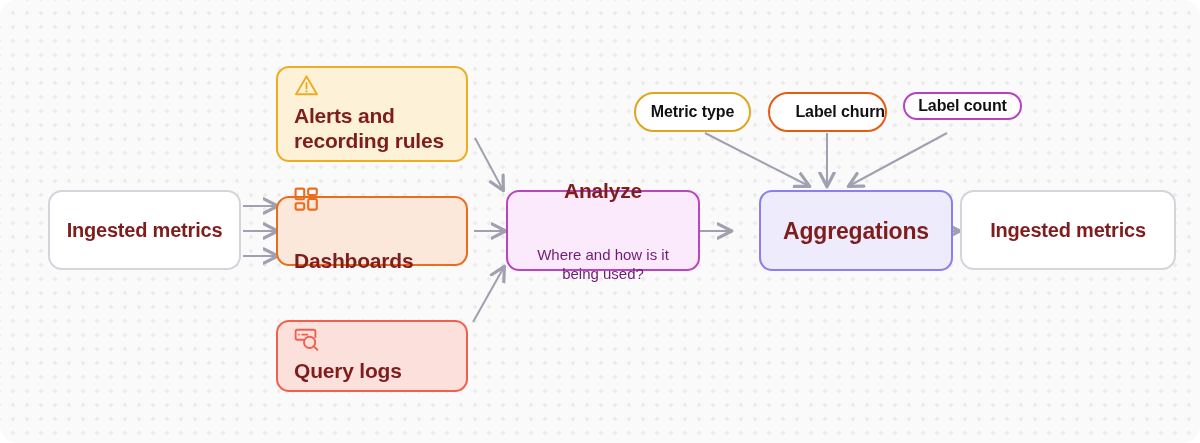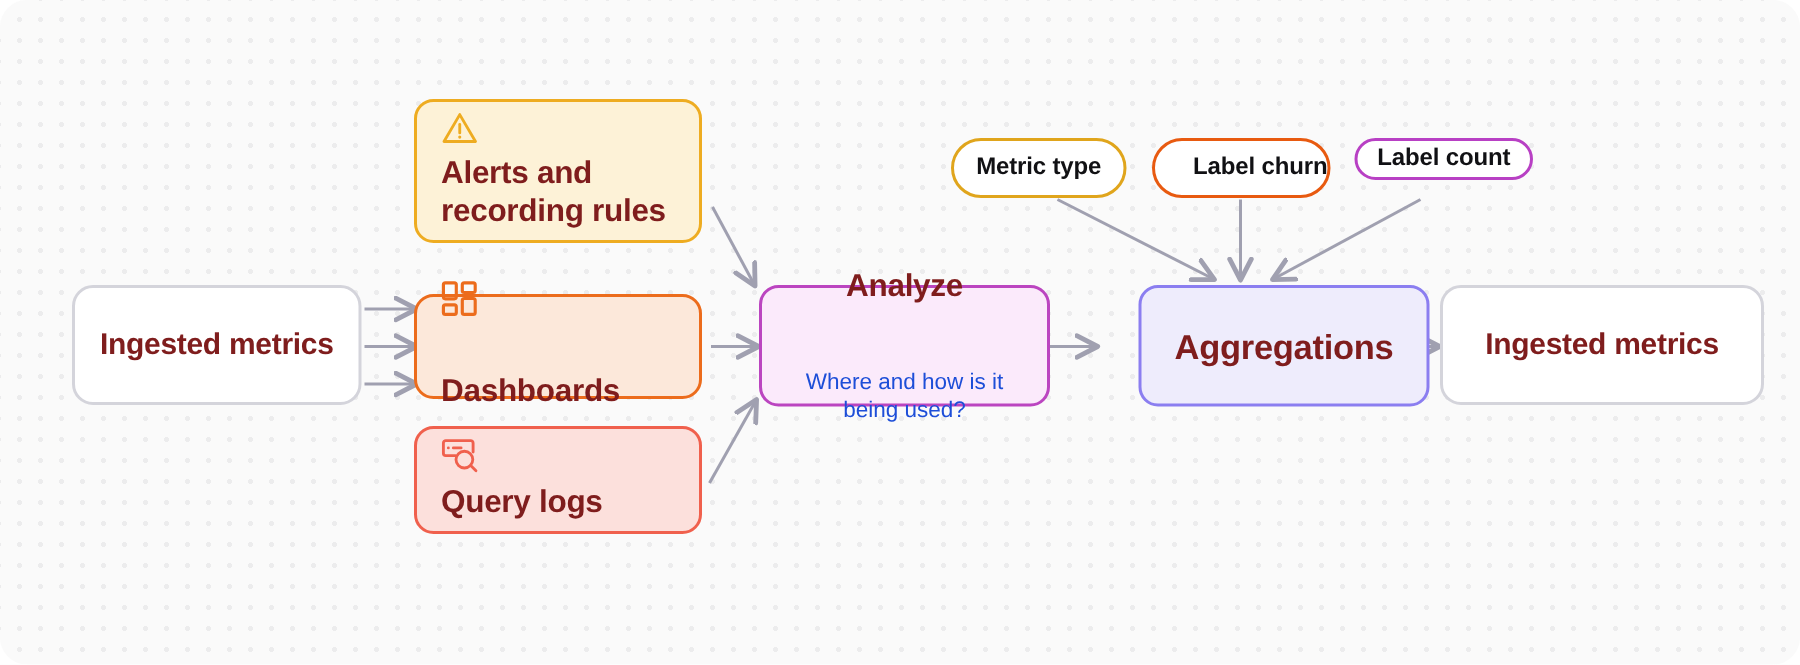--- a/index.html
+++ b/index.html
@@ -86,21 +86,21 @@
     text-align: center;
     border-color: #bb45c0;
     background: #fbeafb;
     border-radius: 13px;
     padding: 6px 10px;
   }
   .node.analyze .title { font-size: 21px; line-height: 26px; }
   .node.analyze .sub {
     font-size: 15px;
     line-height: 19px;
-    color: #1d4ed8;
+    color: #701a75;
     margin-top: 2px;
     font-weight: 400;
   }
 
   
   .node.agg {
     align-items: center;
     text-align: center;
     border-color: #8b7ef0;
     background: #eeecfc;
@@ -182,21 +182,21 @@
           <rect x="1.6" y="1.6" width="8.6" height="10.6" rx="1.3"></rect>
           <rect x="14.2" y="1.6" width="8.6" height="6.4" rx="1.3"></rect>
           <rect x="1.6" y="16.2" width="8.6" height="6.4" rx="1.3"></rect>
           <rect x="14.2" y="12" width="8.6" height="10.6" rx="1.3"></rect>
         </g>
       </svg>
     </span>
     <span class="title">Dashboards</span>
   </div>
 
-  <div class="node card querylogs" style="left:276px; top:284px; width:192px; height:72px;">
+  <div class="node card querylogs" style="left:276px; top:320px; width:192px; height:72px;">
     <span class="icon">
       <svg width="26" height="24" viewBox="0 0 26 24" xmlns="http://www.w3.org/2000/svg">
         <g fill="none" stroke="#f0604d" stroke-width="1.9" stroke-linecap="round" stroke-linejoin="round">
           <path d="M21.4 9.3 V3.3 A1.6 1.6 0 0 0 19.8 1.7 H3.2 A1.6 1.6 0 0 0 1.6 3.3 V10.1 A1.6 1.6 0 0 0 3.2 11.7 H9.6"></path>
           <circle cx="4.9" cy="6.6" r="0.95" fill="#f0604d" stroke="none"></circle>
           <line x1="8.2" y1="6.6" x2="13.4" y2="6.6"></line>
           <circle cx="15.6" cy="14.4" r="5.6" fill="#fce0dc"></circle>
           <line x1="19.8" y1="18.4" x2="23.3" y2="21.8"></line>
         </g>
       </svg>

